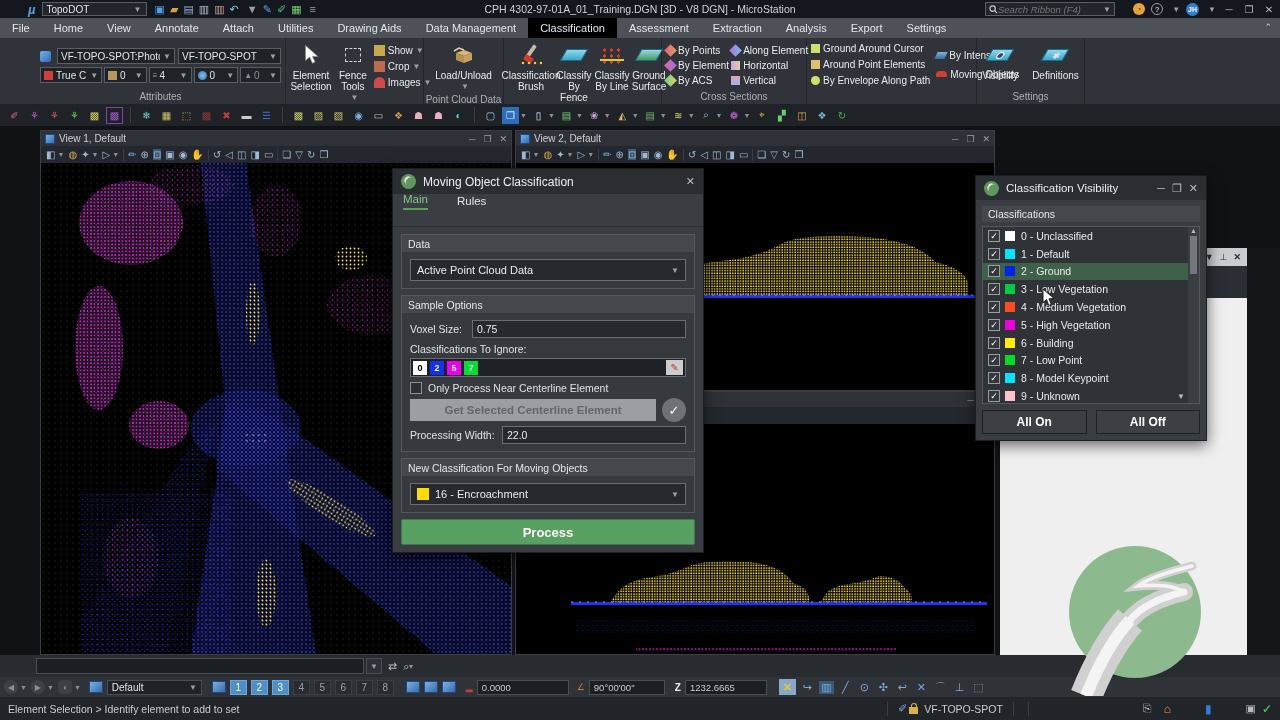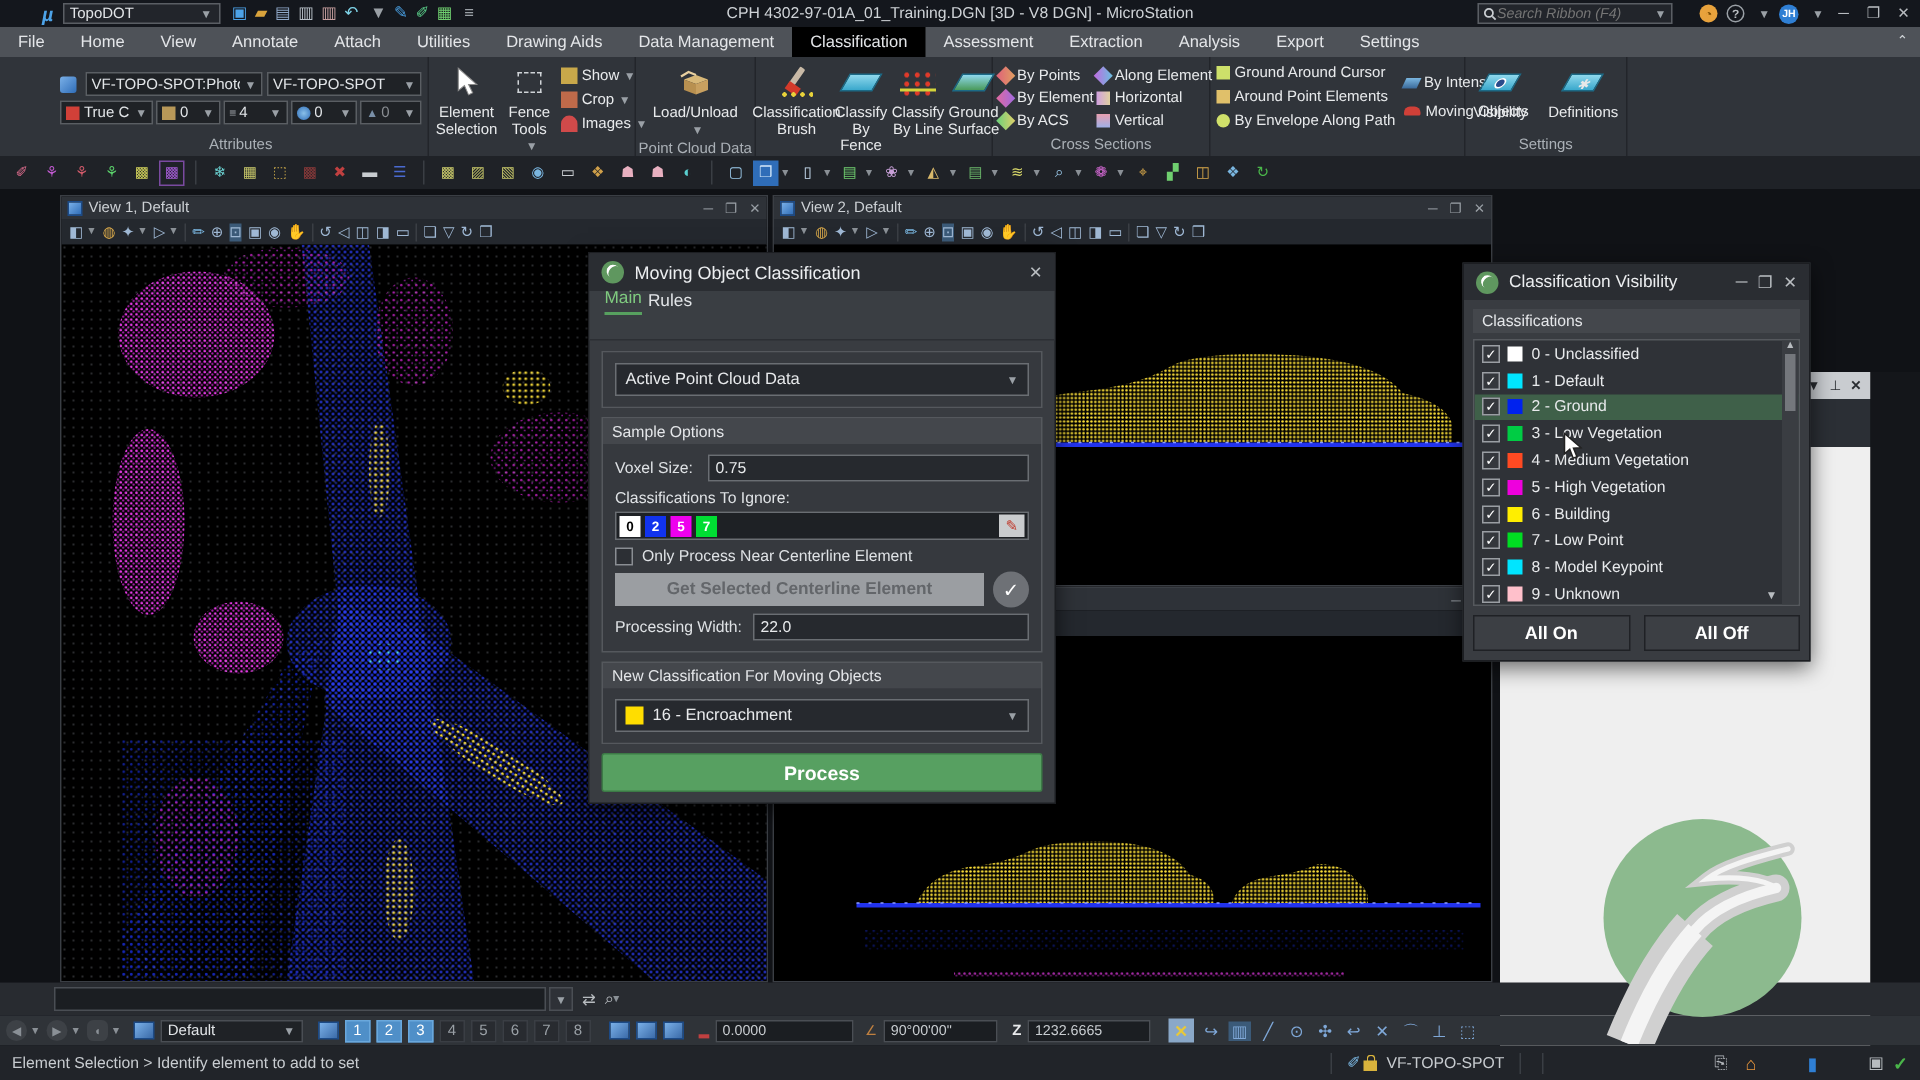--- a/index.html
+++ b/index.html
@@ -143,21 +143,21 @@
 
   
   .dlg { position:absolute; background:#393c41; border:1px solid #1c1e22; box-shadow:0 4px 14px rgba(0,0,0,.6); z-index:50; }
   .dlg-title { height:25px; background:#2a2d32; display:flex; align-items:center; padding:0 8px; gap:7px;
     font-size:12px; color:#eceef0; }
   .dlg-title .sp { flex:1; }
   .dlg-x { color:#b8bcc0; font-size:11px; }
   .dlogo { width:15px; height:15px; border-radius:50%; background:#5f975f; position:relative; flex:none; }
   .dlogo::after { content:''; position:absolute; left:3px; top:3px; width:9px; height:9px;
     border-left:2.5px solid #fff; border-radius:50%; transform:rotate(40deg); }
-  .mo-tabs { height:20px; background:#3a3e43; display:flex; align-items:flex-end; padding:16px 10px; gap:4px;
+  .mo-tabs { height:20px; background:#3a3e43; display:flex; align-items:flex-end; padding:16px 10px; gap:29px;
     font-size:11.5px; border-bottom:1px solid #2c2f34; }
   .mo-tab { padding-bottom:3px; color:#e2e5e8; }
   .mo-tab.active { color:#7fca7f; border-bottom:2px solid #57a05f; }
   .mo-body { padding:7px 8px; display:flex; flex-direction:column; }
   .grp { border:1px solid #55585d; margin-bottom:6px; }
   .grp-h { height:17px; background:#44474c; font-size:10.5px; color:#e4e6e9; display:flex;
     align-items:center; padding:0 6px; }
   .grp-c { padding:7px 8px; background:#36393e; }
   .dselect { height:22px; background:#26292e; border:1px solid #6a6e73; display:flex; align-items:center;
     padding:0 6px; font-size:11px; color:#e8eaec; gap:6px; }
@@ -837,20 +837,21 @@
       <span>Moving Object Classification</span>
       <span class="sp"></span>
       <span class="dlg-x">✕</span>
     </div>
     <div class="mo-tabs">
       <span class="mo-tab active">Main</span>
       <span class="mo-tab">Rules</span>
     </div>
     <div class="mo-body">
       <div class="grp">
+        <div class="grp-h">Data</div>
         <div class="grp-c">
           <div class="dselect">
             <span class="cv">Active Point Cloud Data</span>
             <span class="caret">▼</span>
           </div>
         </div>
       </div>
 
       <div class="grp">
         <div class="grp-h">Sample Options</div>

